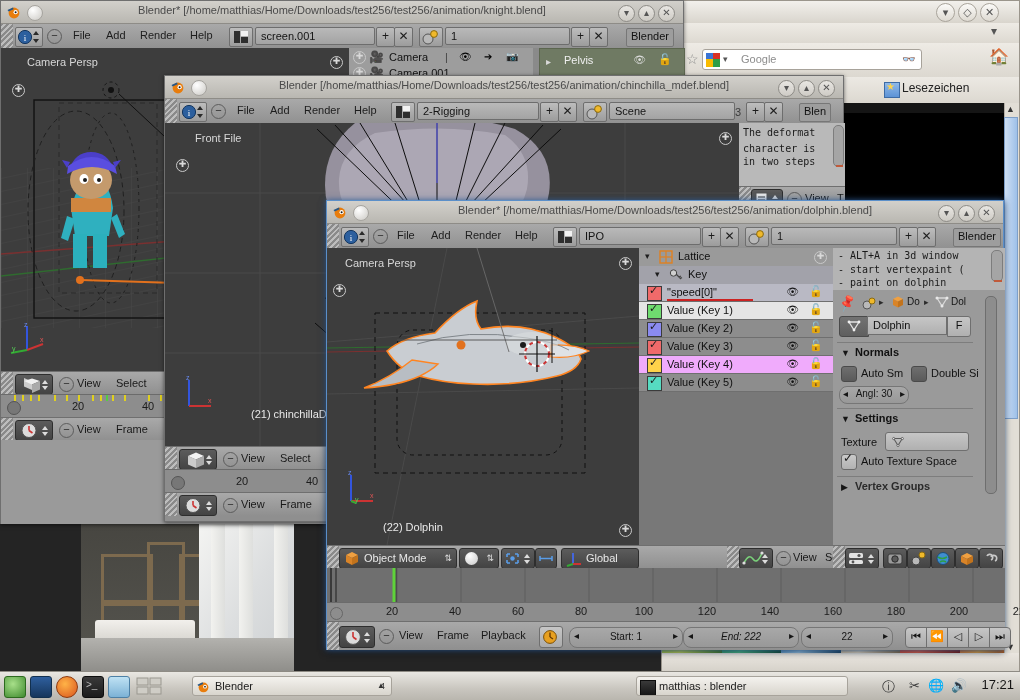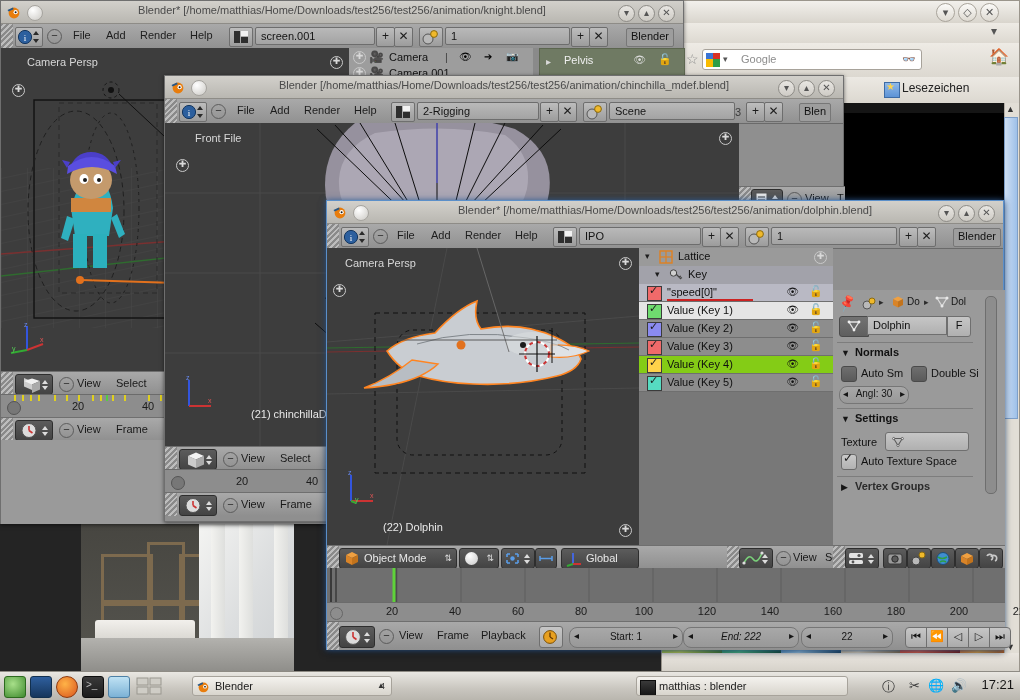--- a/index.html
+++ b/index.html
@@ -504,20 +504,27 @@
     <div class="plusdot" style="right:7px;top:9px;">✚</div>
     <div class="vobj" style="left:86px;top:285px;color:#e8e8e8;">(21) chinchillaDef</div>
     <svg class="axisgiz" style="left:14px;bottom:36px;" viewBox="0 0 36 36">
       <line x1="10" y1="32" x2="10" y2="6" stroke="#3355dd" stroke-width="2"></line>
       <line x1="10" y1="32" x2="32" y2="32" stroke="#cc3333" stroke-width="2"></line>
       <text x="7" y="6" font-size="7" fill="#6688ee">z</text>
       <text x="29" y="29" font-size="7" fill="#dd5555">x</text>
     </svg>
   </div>
 
+  <div class="txted" style="left:574px;top:47px;width:106px;height:63px;">
+    <div style="padding:3px 4px;">The deformat</div>
+    <div style="padding:0 4px;">character is</div>
+    <div style="padding:0 4px;">in two steps</div>
+    <div style="position:absolute;right:1px;top:2px;width:9px;height:40px;border-radius:5px;background:#a5a5a5;border:1px solid #7d7d7d;"></div>
+    <div style="position:absolute;right:2px;top:42px;width:7px;height:2px;background:#c05a3a;"></div>
+  </div>
   <div class="ehdr" style="left:574px;top:110px;width:106px;">
     <div class="corner"></div>
     <div class="dropbtn" style="left:12px;width:30px;">
       <svg viewBox="0 0 30 19" width="30" height="19">
         <rect x="4" y="3" width="11" height="14" fill="#e8e8e8" stroke="#555"></rect>
         <g stroke="#333">
             <line x1="6" y1="7" x2="13" y2="7"></line>
             <line x1="6" y1="10" x2="13" y2="10"></line>
             <line x1="6" y1="13" x2="13" y2="13"></line>
           </g>
@@ -705,35 +712,42 @@
           <div style="position: absolute; left: 28px; top: 2px; font-size: 11px; color: rgb(16, 16, 16);">Value (Key 2)</div>
           <div class="eye">👁</div>
           <div class="lockic">🔓</div>
         </div>
         <div class="chanrow" style="top: 90px; background: rgb(141, 141, 141);">
           <div class="chk" style="background: rgb(240, 106, 106);"></div>
           <div style="position: absolute; left: 28px; top: 2px; font-size: 11px; color: rgb(16, 16, 16);">Value (Key 3)</div>
           <div class="eye">👁</div>
           <div class="lockic">🔓</div>
         </div>
-        <div class="chanrow" style="top: 108px; background: #84cc16;">
+        <div class="chanrow" style="top: 108px; background: #f0abfc;">
           <div class="chk" style="background: rgb(255, 210, 74);"></div>
           <div style="position: absolute; left: 28px; top: 2px; font-size: 11px; color: rgb(16, 16, 16);">Value (Key 4)</div>
           <div class="eye">👁</div>
           <div class="lockic">🔓</div>
         </div>
         <div class="chanrow" style="top: 126px; background: rgb(141, 141, 141);">
           <div class="chk" style="background: rgb(86, 219, 193);"></div>
           <div style="position: absolute; left: 28px; top: 2px; font-size: 11px; color: rgb(16, 16, 16);">Value (Key 5)</div>
           <div class="eye">👁</div>
           <div class="lockic">🔓</div>
         </div>
       </div>
   </div>
 
+  <div class="txted" style="left:506px;top:47px;width:172px;height:42px;background:#b4b4b4;">
+    <div style="padding:1px 5px;">- ALT+A in 3d window</div>
+    <div style="padding:0 5px;">- start vertexpaint (</div>
+    <div style="padding:0 5px;">- paint on dolphin</div>
+    <div style="position:absolute;right:2px;top:2px;width:10px;height:30px;border-radius:5px;background:#a5a5a5;border:1px solid #7d7d7d;"></div>
+    <div style="position:absolute;right:3px;top:32px;width:8px;height:2px;background:#c05a3a;"></div>
+  </div>
 
   <div class="ppanel" style="left:506px;top:89px;width:172px;height:255px;">
 
     <div style="position:absolute;left:6px;top:6px;font-size:13px;color:#2a2a2a;transform:rotate(-20deg);">📌</div>
     <div style="position:absolute;left:28px;top:6px;">
       <svg width="16" height="14" viewBox="0 0 16 14">
         <circle cx="6" cy="9" r="4" fill="#b9b9b9" stroke="#555"></circle>
         <circle cx="11" cy="5" r="3" fill="#f0b92b" stroke="#8a6a10"></circle>
       </svg>
     </div>

